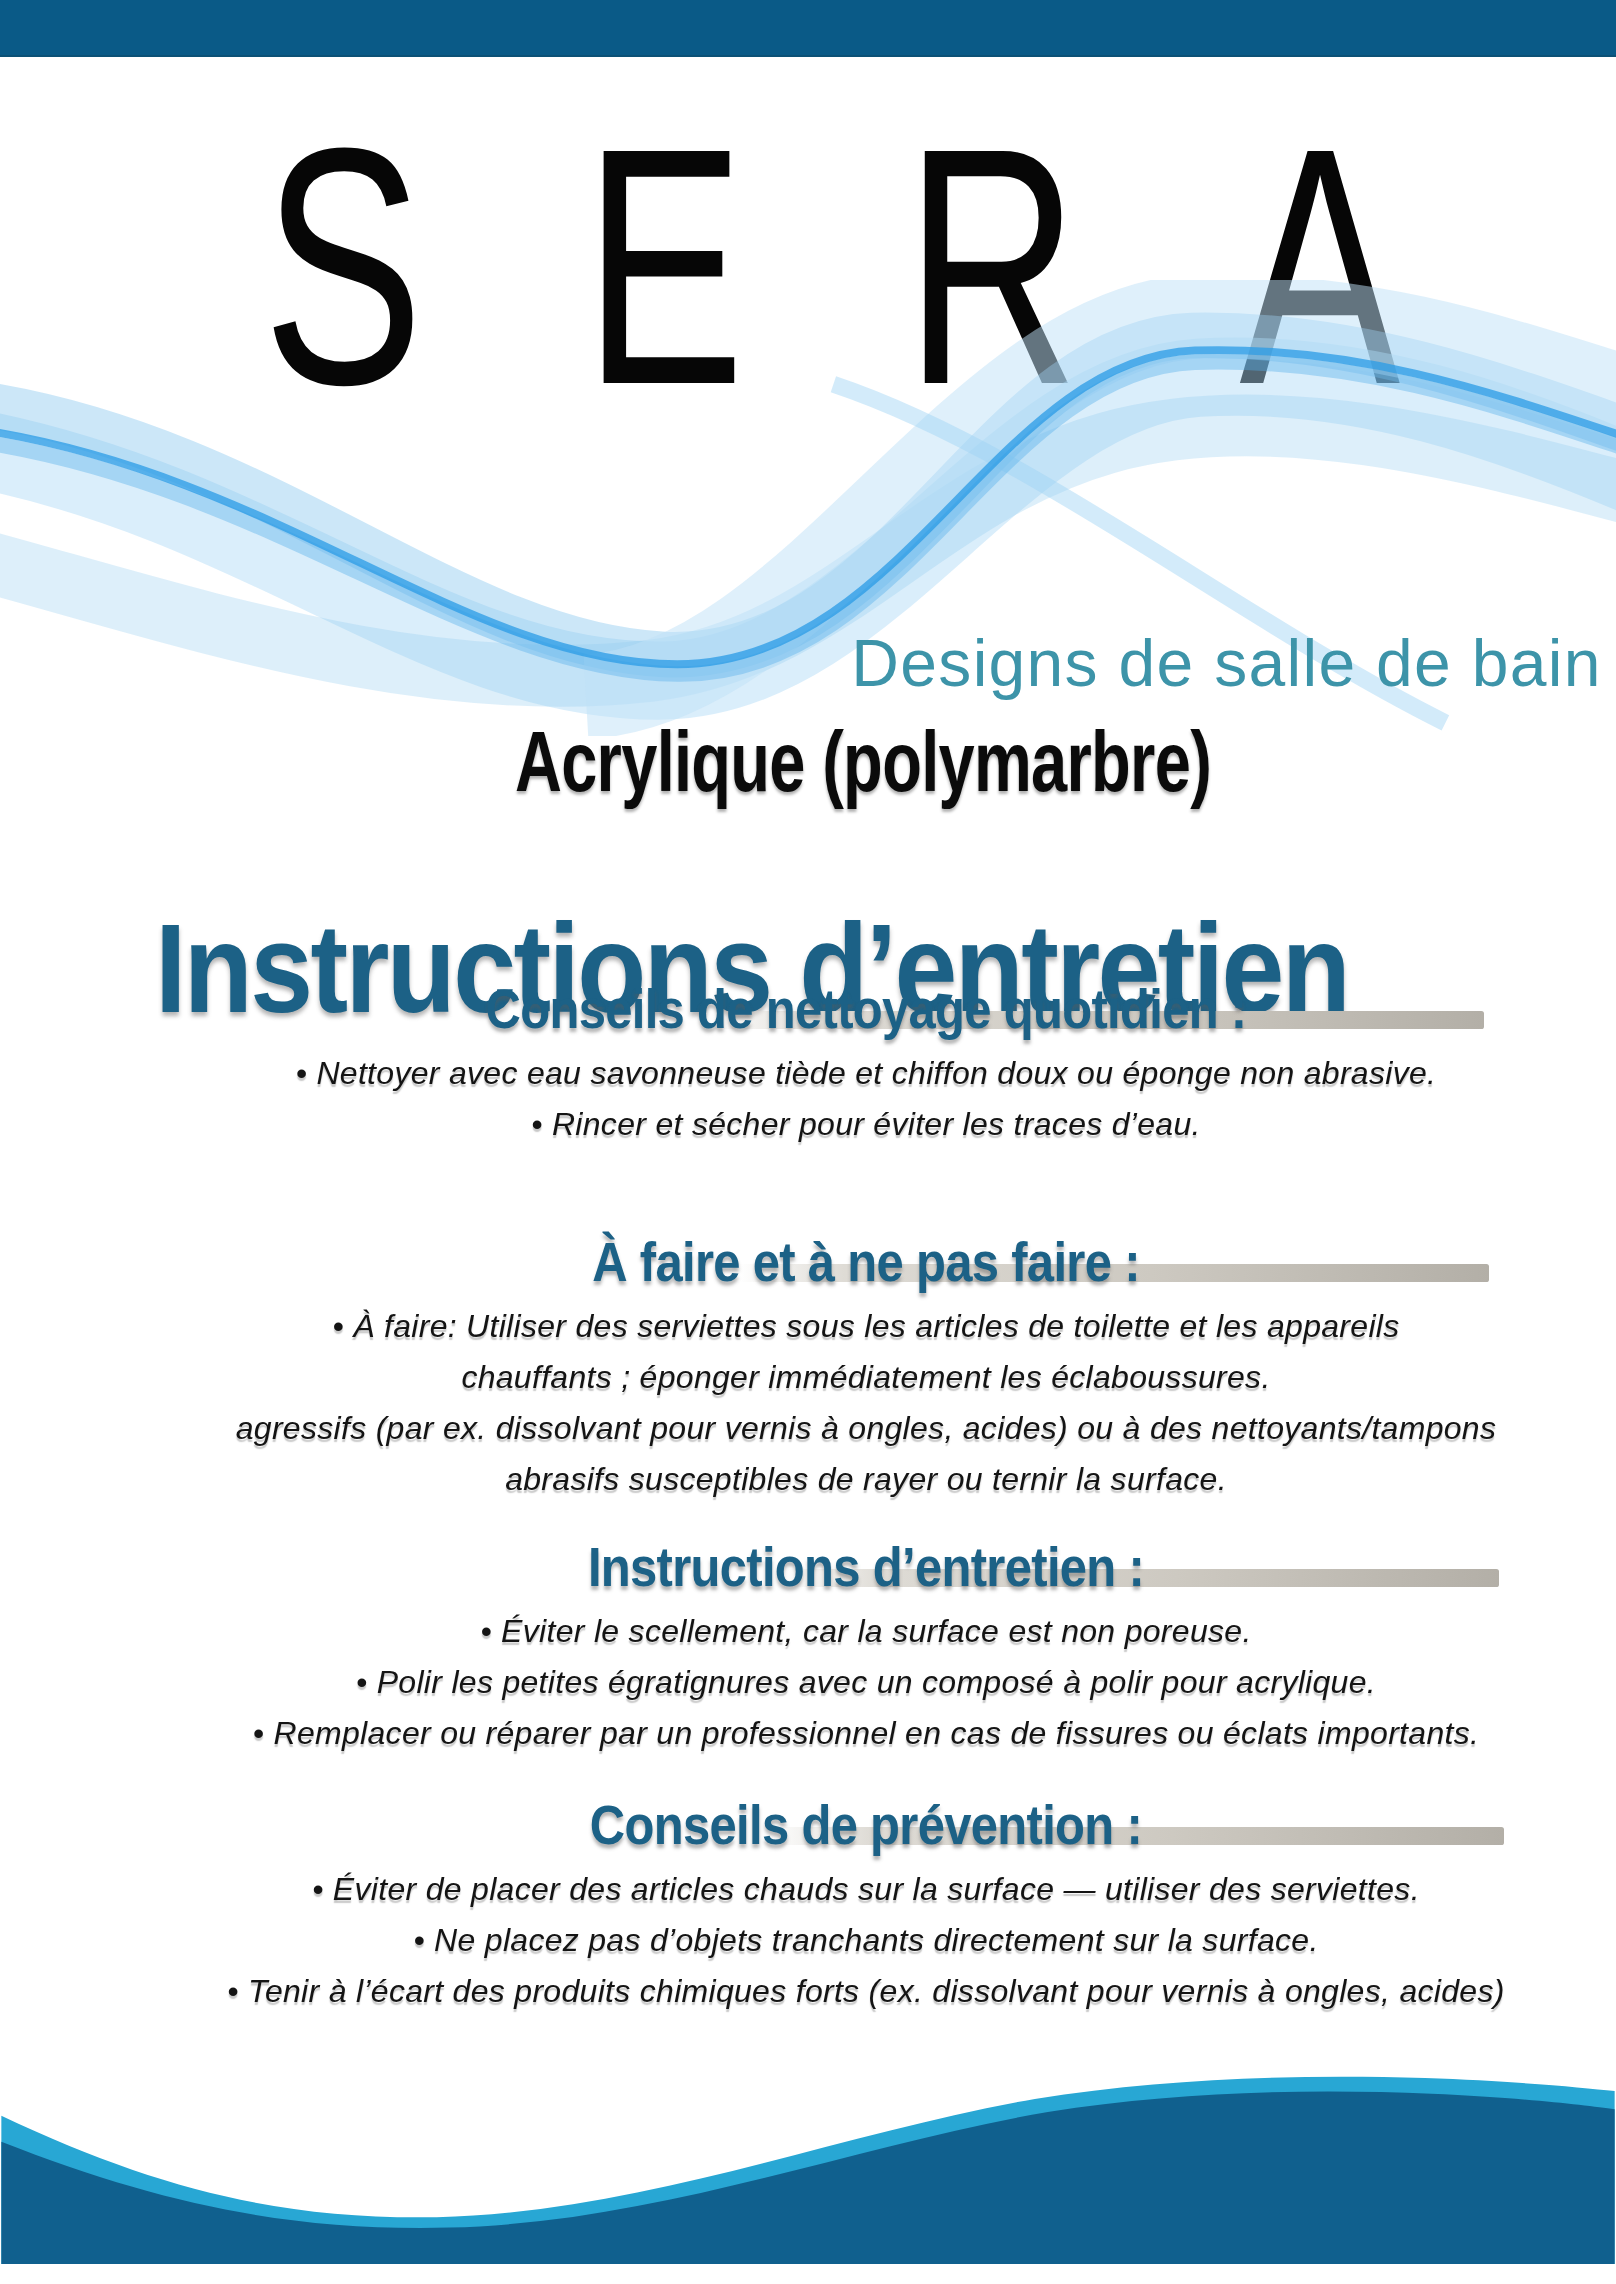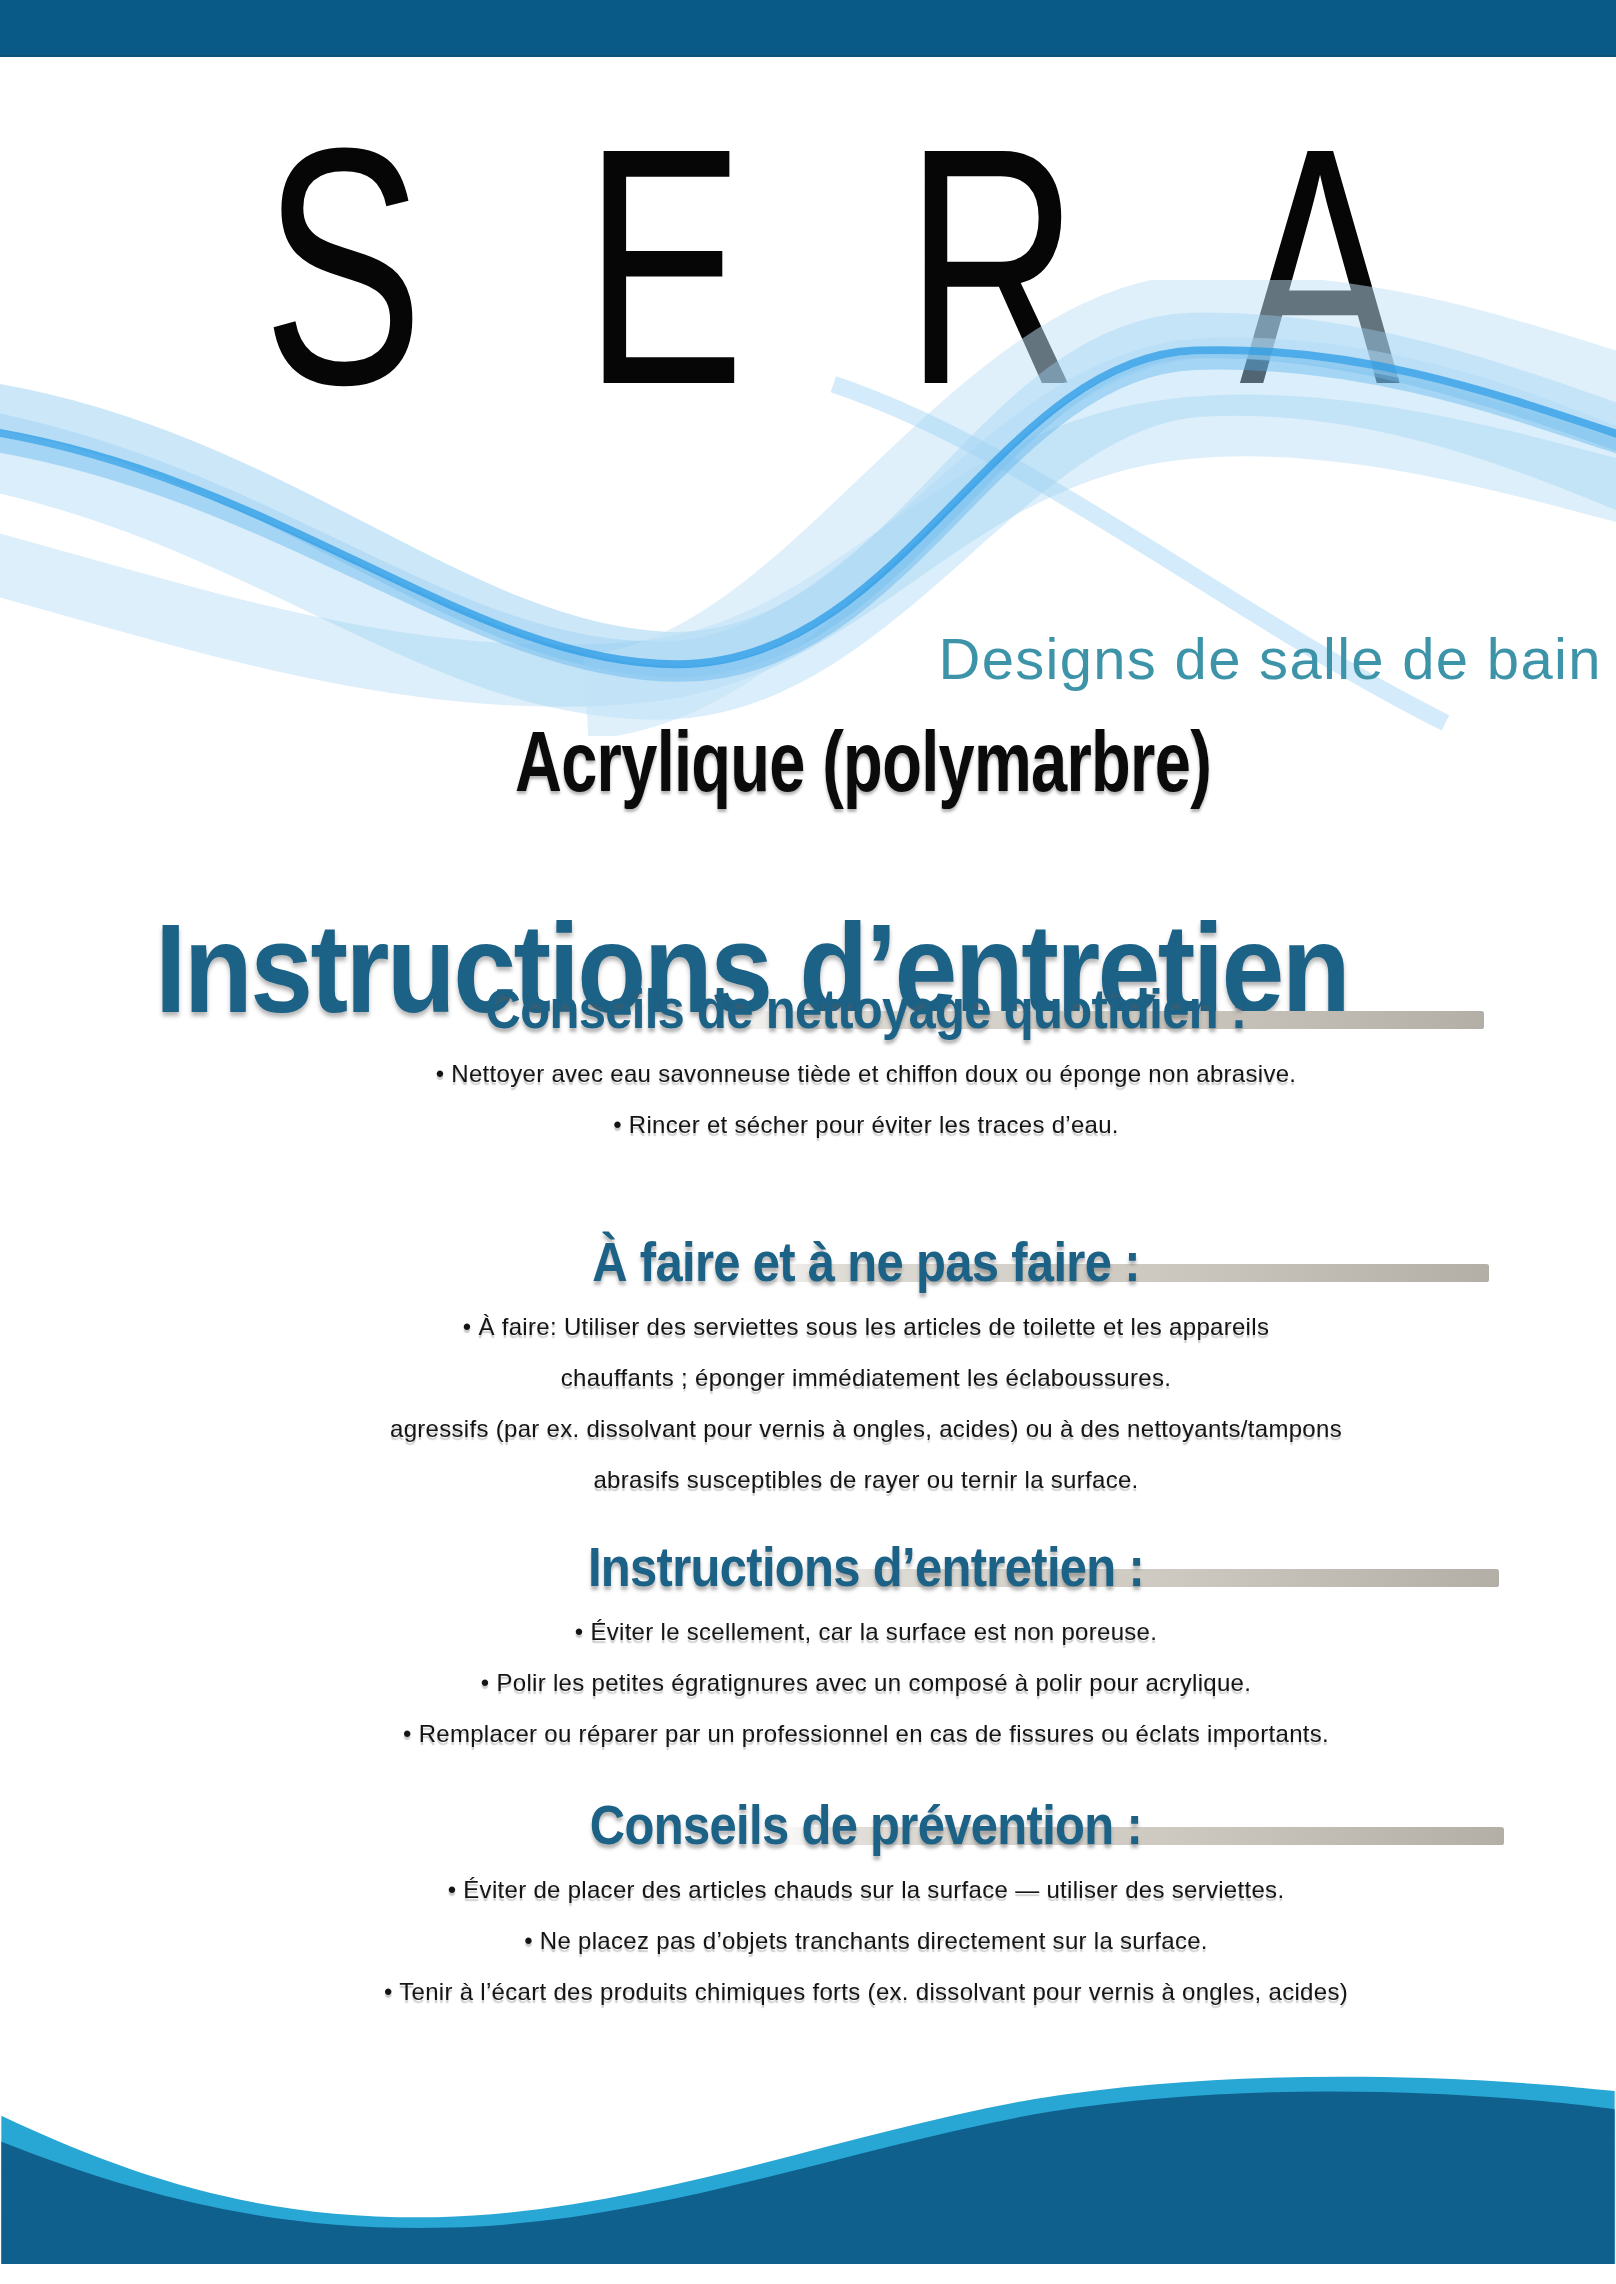--- a/index.html
+++ b/index.html
@@ -16,21 +16,21 @@
     border-bottom:2.6px solid #0c5176;
   }
   .logo-svg{position:absolute;top:0;left:0;}
   .logo-svg text{
     font-family:"Liberation Sans", sans-serif;
     font-weight:200;
   }
   .wave-svg{position:absolute;top:280px;left:0;pointer-events:none;}
   .tagline{
     position:absolute;top:630px;right:14.3px;
-    font-size:58px;line-height:1.0;
+    font-size:66px;line-height:1.0;
     letter-spacing:1.3px;
     color:#3d94a9;
     font-weight:400;
   }
   .subtitle{
     position:absolute;top:713px;left:0;width:1616px;
     text-align:center;
     font-size:65px;font-weight:bold;color:#0b0b0b;
     letter-spacing:-0.7px;
     transform:translateX(55px) scaleY(1.3);
@@ -63,24 +63,25 @@
   .section h2{
     position:relative;z-index:1;margin:0;
     font-size:49px;font-weight:bold;color:#1c6186;
     letter-spacing:-0.7px;line-height:1.0;
     transform:scaleY(1.12);transform-origin:left top;
     text-shadow:0 3.3px 3.3px rgba(90,90,90,0.45);
     white-space:nowrap;
   }
   .bullet-line{
     margin:0;
-    font-size:24px;line-height:51px;
+    font-size:32px;line-height:51px;
     color:#141414;letter-spacing:0.3px;
     white-space:nowrap;
     text-shadow:0 2.6px 1.3px rgba(0,0,0,0.22);
+    font-style:italic;
   }
   .footer-svg{position:absolute;left:0;bottom:0;}
 </style>
 </head>
 <body>
 
 <div class="page">
 
   <div class="topbar"></div>
 

